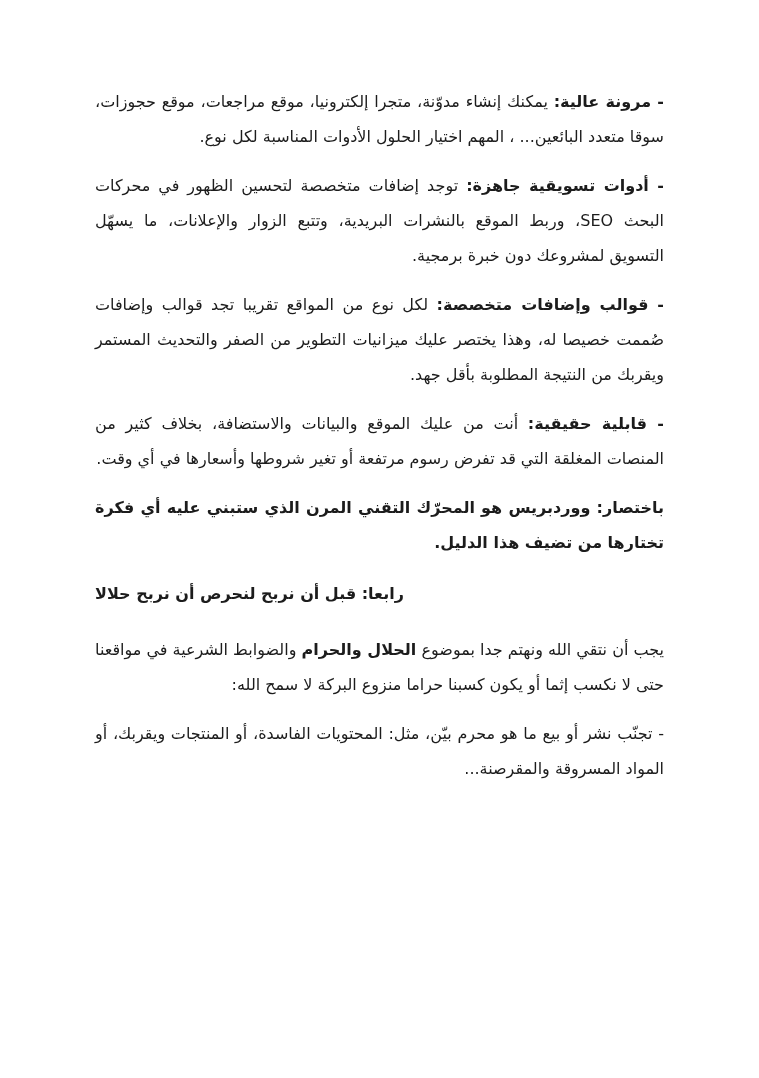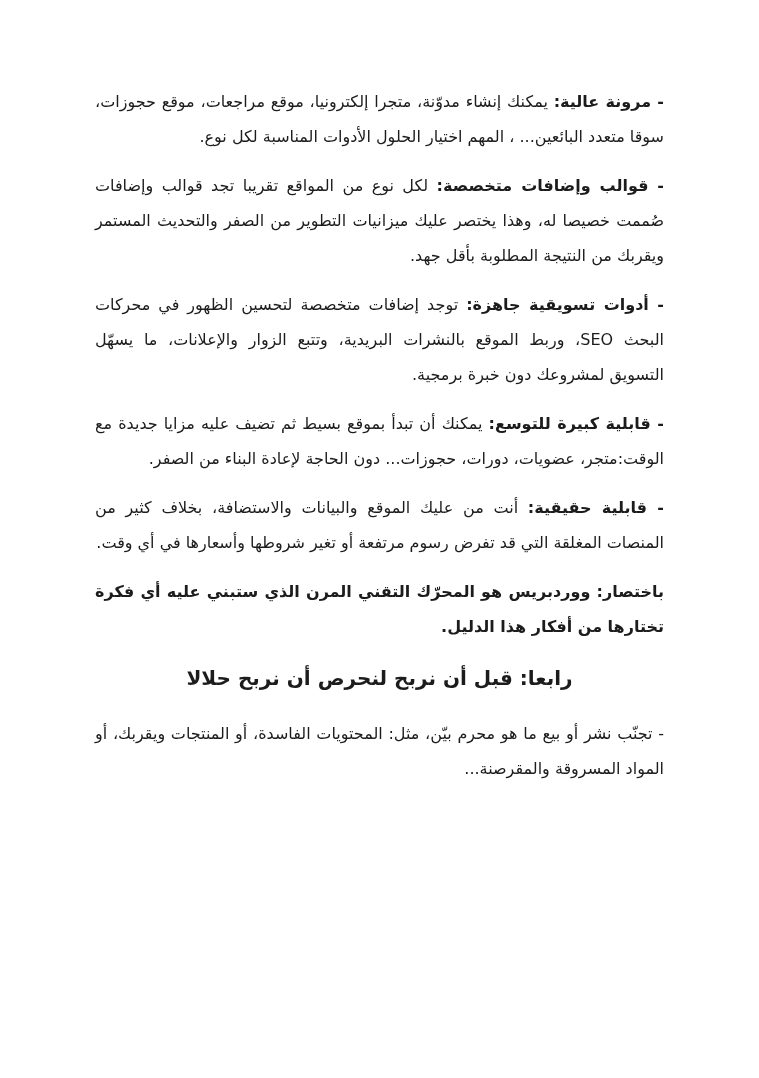--- a/index.html
+++ b/index.html
@@ -25,49 +25,49 @@
     left: 95px;
     text-align: justify;
   }
   .content p.paragraph {
     font-size: 16px;
     line-height: 35px;
     margin: 0 0 14px 0;
     font-weight: 400;
   }
   .content h2.heading {
-    font-size: 20px;
+    font-size: 16px;
     line-height: 40px;
     margin: 8px 0 18px 0;
     font-weight: 700;
-    text-align: center;
+    text-align: left;
   }
   .run { font-weight: inherit; }
   .run.bold { font-weight: 700; }
   .footer {
     position: absolute;
     top: 1000px;
     right: 95px;
     left: 95px;
     text-align: right;
     font-size: 14px;
     line-height: 20px;
     color: #1c1c1c;
   }
 </style>
 </head>
 <body>
 
 <div class="page">
   <div class="content" id="doc-body">
       <p class="paragraph"><span class="run bold">- مرونة عالية:</span><span class="run"> يمكنك إنشاء مدوّنة، متجرا إلكترونيا، موقع مراجعات، موقع حجوزات، سوقا متعدد البائعين... ، المهم اختيار الحلول الأدوات المناسبة لكل نوع.</span></p>
+      <p class="paragraph"><span class="run bold">- أدوات تسويقية جاهزة:</span><span class="run"> توجد إضافات متخصصة لتحسين الظهور في محركات البحث SEO، وربط الموقع بالنشرات البريدية، وتتبع الزوار والإعلانات، ما يسهّل التسويق لمشروعك دون خبرة برمجية.</span></p>
       <p class="paragraph"><span class="run bold">- قوالب وإضافات متخصصة:</span><span class="run"> لكل نوع من المواقع تقريبا تجد قوالب وإضافات صُممت خصيصا له، وهذا يختصر عليك ميزانيات التطوير من الصفر والتحديث المستمر ويقربك من النتيجة المطلوبة بأقل جهد.</span></p>
-      <p class="paragraph"><span class="run bold">- أدوات تسويقية جاهزة:</span><span class="run"> توجد إضافات متخصصة لتحسين الظهور في محركات البحث SEO، وربط الموقع بالنشرات البريدية، وتتبع الزوار والإعلانات، ما يسهّل التسويق لمشروعك دون خبرة برمجية.</span></p>
-      <p class="paragraph"><span class="run bold">- قابلية كبيرة للتوسع:</span><span class="run"> يمكنك أن تبدأ بموقع بسيط ثم تضيف عليه مزايا جديدة مع الوقت:متجر، عضويات، دورات، حجوزات... دون الحاجة لإعادة البناء من الصفر.</span></p>
       <p class="paragraph"><span class="run bold">- قابلية حقيقية:</span><span class="run"> أنت من عليك الموقع والبيانات والاستضافة، بخلاف كثير من المنصات المغلقة التي قد تفرض رسوم مرتفعة أو تغير شروطها وأسعارها في أي وقت.</span></p>
-      <p class="paragraph"><span class="run bold">باختصار: ووردبريس هو المحرّك التقني المرن الذي ستبني عليه أي فكرة تختارها من أفكار هذا الدليل.</span></p>
+      <p class="paragraph"><span class="run bold">باختصار: ووردبريس هو المحرّك التقني المرن الذي ستبني عليه أي فكرة تختارها من تضيف هذا الدليل.</span></p>
       <h2 class="heading"><span class="run bold">رابعا: قبل أن نربح لنحرص أن نربح حلالا</span></h2>
+      <p class="paragraph"><span class="run">يجب أن نتقي الله ونهتم جدا بموضوع </span><span class="run bold">الحلال والحرام</span><span class="run"> والضوابط الشرعية في مواقعنا حتى لا نكسب إثما أو يكون كسبنا حراما منزوع البركة لا سمح الله:</span></p>
       <p class="paragraph"><span class="run">- تجنّب نشر أو بيع ما هو محرم بيّن، مثل: المحتويات الفاسدة، أو المنتجات ويقربك، أو المواد المسروقة والمقرصنة...</span></p>
     </div>
   <div class="footer">
     <span>3</span>
   </div>
 </div>
 
 </body></html>

